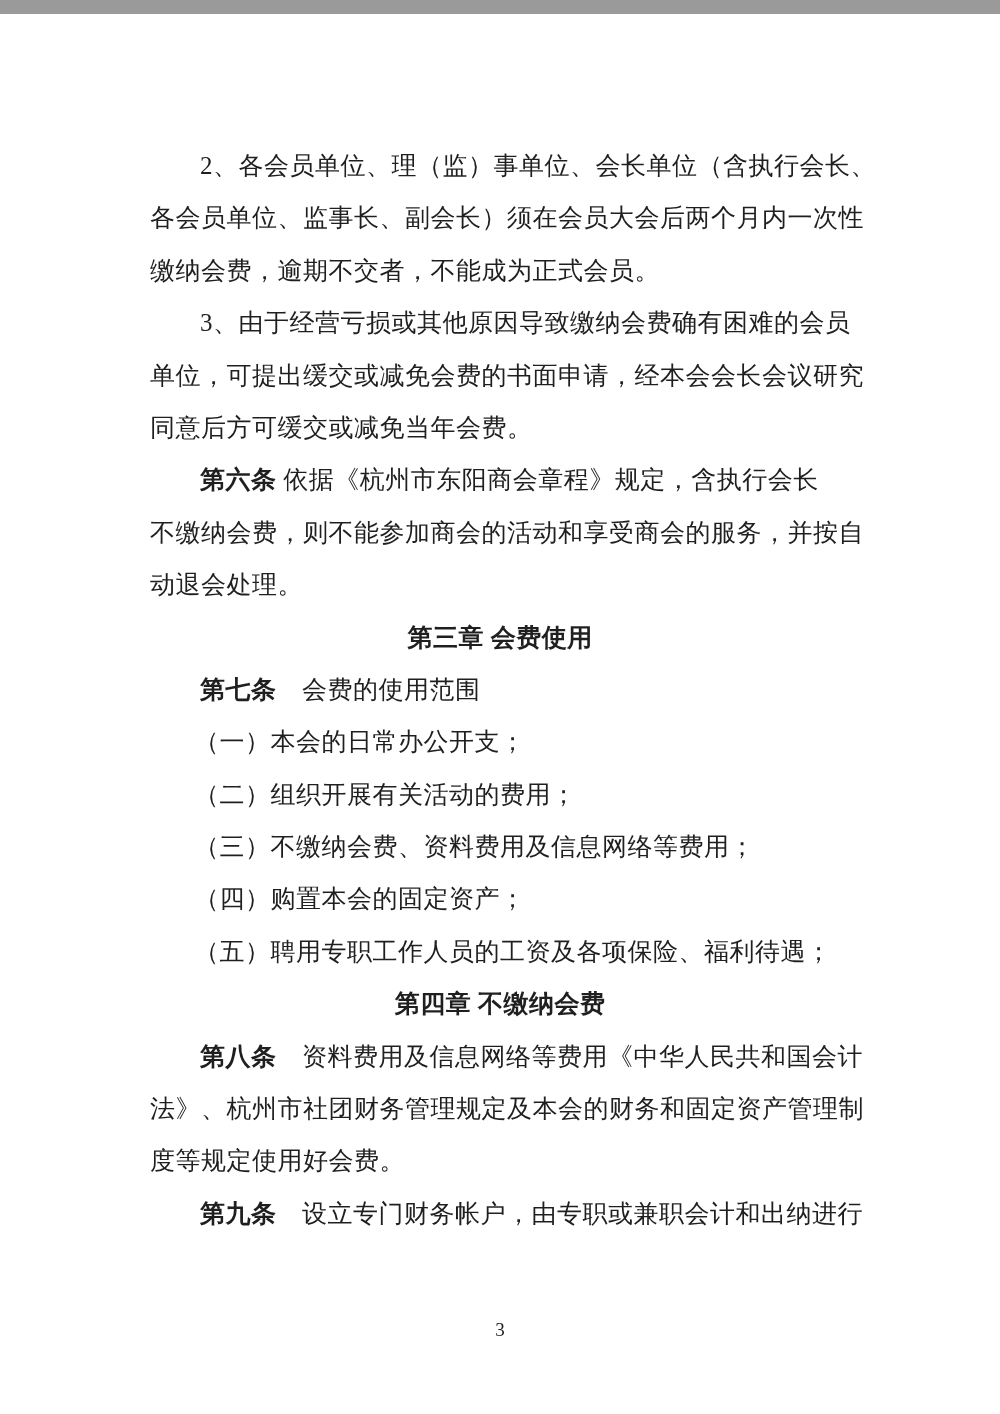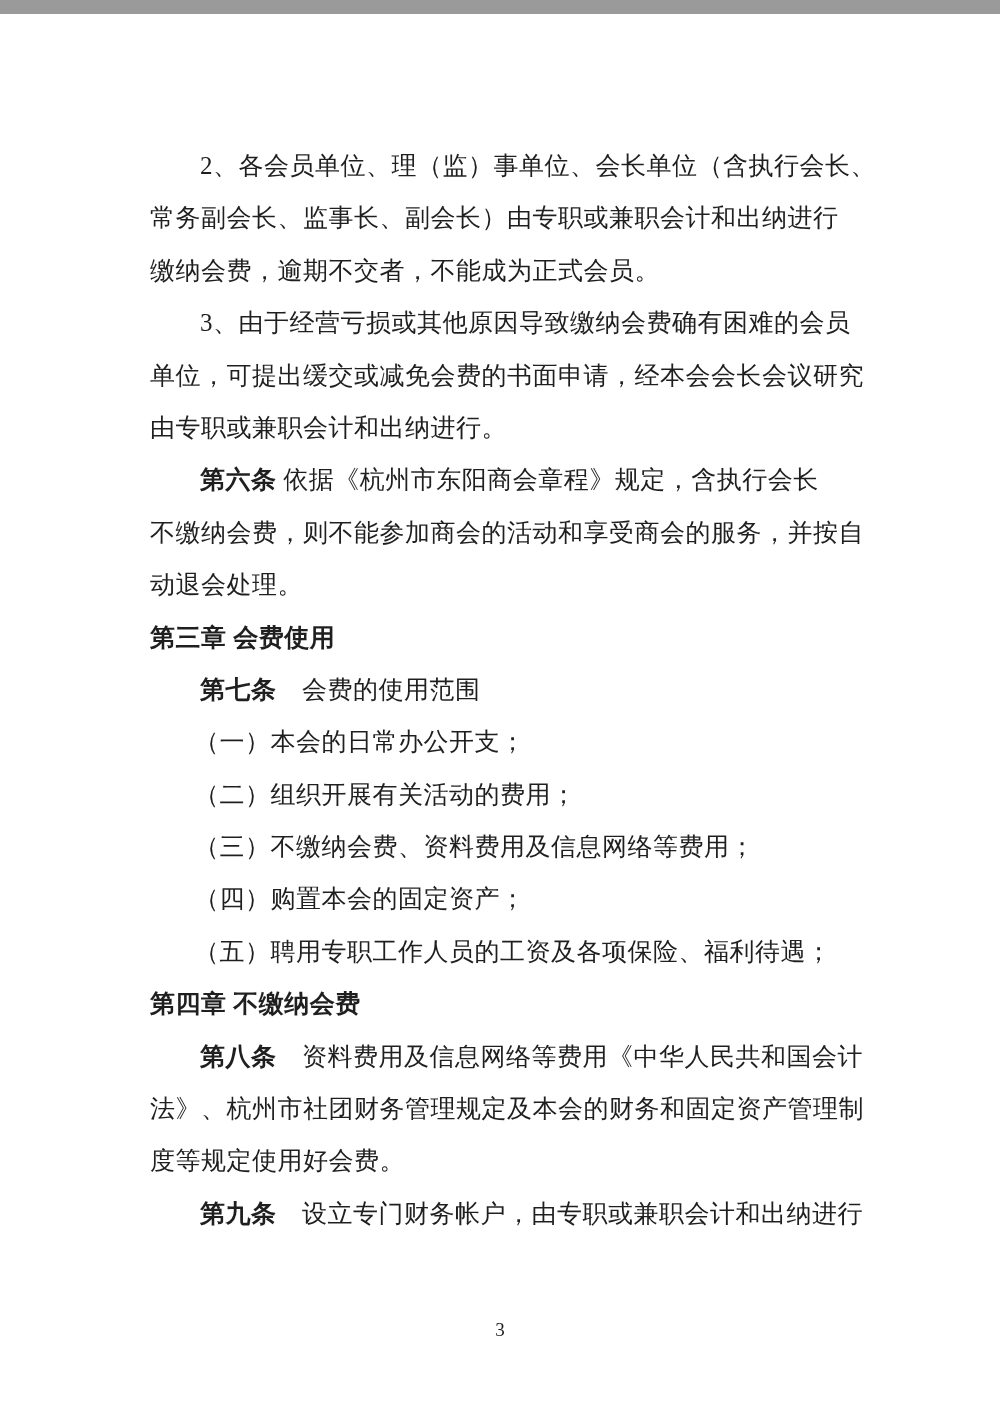--- a/index.html
+++ b/index.html
@@ -25,46 +25,46 @@
   .line{
     height:52.4px;
     line-height:52.4px;
     font-size:25px;
     letter-spacing:0.5px;
     white-space:nowrap;
     text-align:left;
   }
   .indent{padding-left:50px;}
   .item{padding-left:44px;}
-  .center{}
+  .center{text-align:center;}
   .bold{font-weight:bold;}
   .page-number{
     position:absolute;
     top:1302px;
     left:0;
     width:100%;
     text-align:center;
     font-size:19px;
     line-height:28px;
     color:#1f1f1f;
   }
 </style>
 </head>
 <body>
 
 <div class="page">
   <div class="content">
 
     <div class="line indent"><span>2、各会员单位、理（监）事单位、会长单位（含执行会长、</span></div>
-    <div class="line"><span>常务副会长、监事长、副会长）由专职或兼职会计和出纳进行</span></div>
+    <div class="line"><span>各会员单位、监事长、副会长）须在会员大会后两个月内一次性</span></div>
     <div class="line"><span>缴纳会费，逾期不交者，不能成为正式会员。</span></div>
 
     <div class="line indent"><span>3、由于经营亏损或其他原因导致缴纳会费确有困难的会员</span></div>
     <div class="line"><span>单位，可提出缓交或减免会费的书面申请，经本会会长会议研究</span></div>
-    <div class="line"><span>由专职或兼职会计和出纳进行。</span></div>
+    <div class="line"><span>同意后方可缓交或减免当年会费。</span></div>
 
     <div class="line indent"><span class="bold">第六条</span><span> 依据《杭州市东阳商会章程》规定，含执行会长</span></div>
     <div class="line"><span>不缴纳会费，则不能参加商会的活动和享受商会的服务，并按自</span></div>
     <div class="line"><span>动退会处理。</span></div>
 
     <div class="line center"><span class="bold">第三章 会费使用</span></div>
 
     <div class="line indent"><span class="bold">第七条</span><span>　会费的使用范围</span></div>
 
     <div class="line item"><span>（一）本会的日常办公开支；</span></div>

